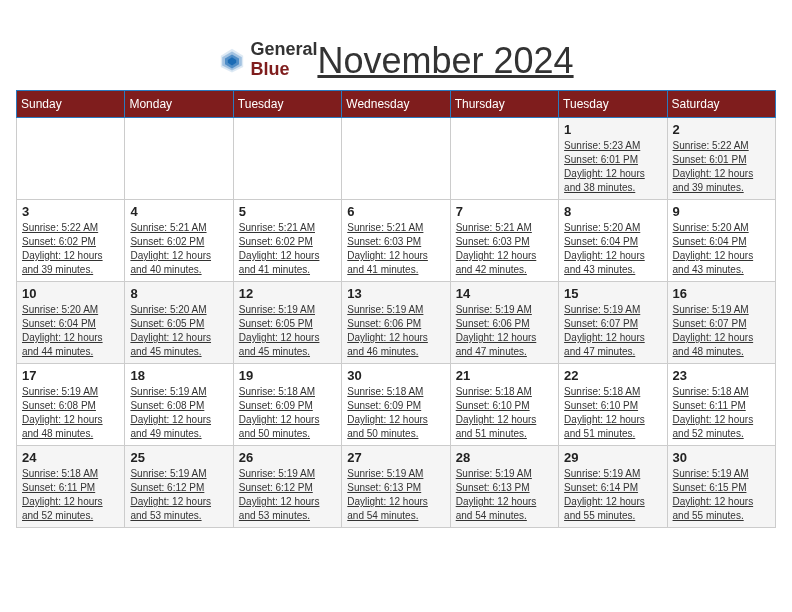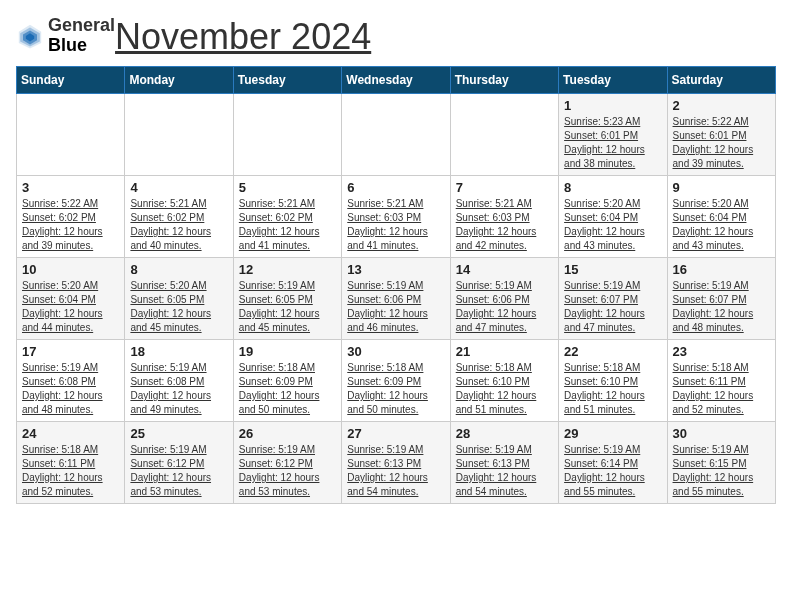--- a/index.html
+++ b/index.html
@@ -5,36 +5,37 @@
     * { box-sizing: border-box; margin: 0; padding: 0; }
     body {
       font-family: Arial, sans-serif;
       background: #fff;
       width: 792px;
       min-height: 612px;
       padding: 16px;
     }
     .header {
       display: flex;
-      justify-content: flex-start;
+      justify-content: center;
       align-items: flex-start;
       margin-bottom: 8px;
+      margin-top: 24px;
     }
     .logo {
       display: flex;
       align-items: center;
       gap: 4px;
     }
     .logo-text {
       font-size: 18px;
       font-weight: bold;
       line-height: 1.1;
     }
     .logo-text .general { color: #333; }
-    .logo-text .blue { color: #000000; }
+    .logo-text .blue { color: #7f1d1d; }
     .logo-icon {
       width: 28px;
       height: 28px;
     }
     .title-block {
       text-align: right;
     }
     .month-title {
       font-size: 36px;
       font-weight: normal;
@@ -44,26 +45,26 @@
     .location {
       font-size: 15px;
       color: #444;
     }
     .calendar {
       width: 100%;
       border-collapse: collapse;
       font-size: 11px;
     }
     .calendar thead tr th {
-      background: #0c4a6e;
+      background: #7f1d1d;
       color: #fff;
       padding: 6px 4px;
       text-align: left;
       font-size: 12px;
-      font-weight: bold;
+      font-weight: normal;
       border: 1px solid #2a7abf;
     }
     .calendar tbody tr td {
       border: 1px solid #ccc;
       vertical-align: top;
       padding: 4px 5px;
       width: calc(100%/7);
       height: 80px;
       background: #fff;
     }

